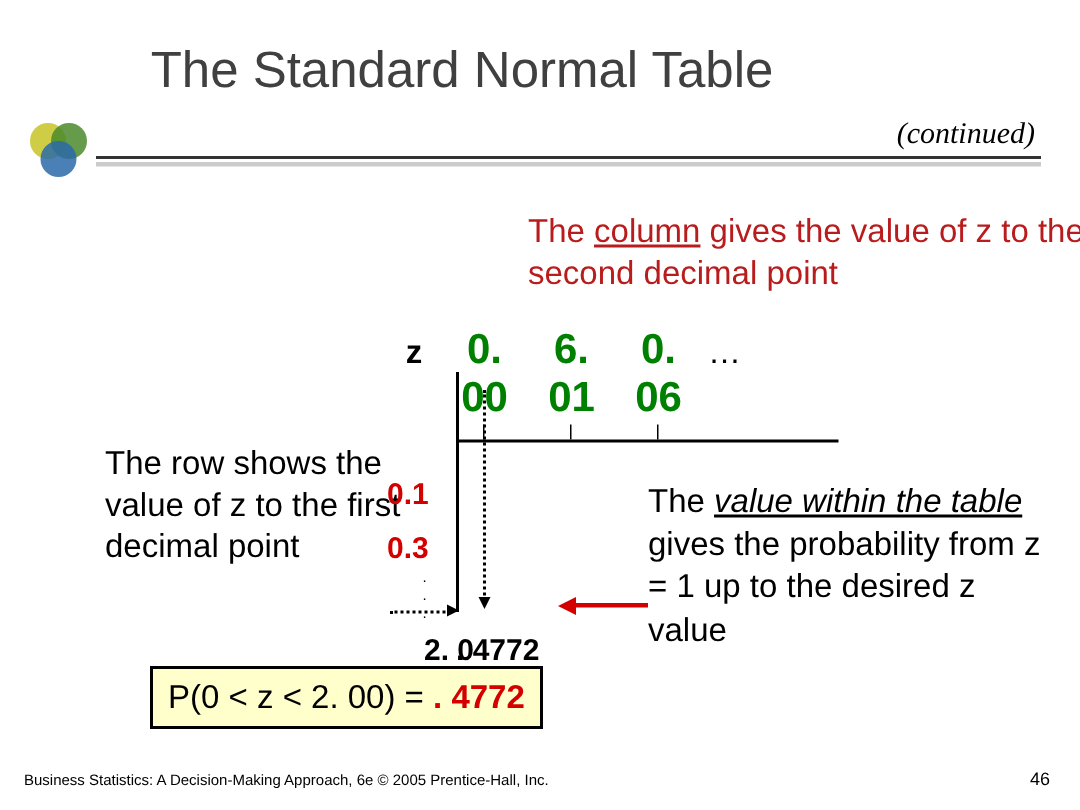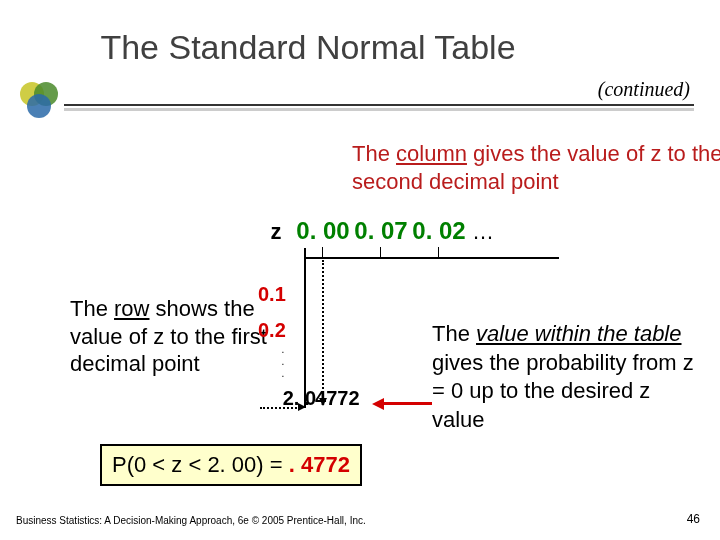--- a/index.html
+++ b/index.html
@@ -68,21 +68,21 @@
   .column-note .underline { text-decoration: underline; }
   .row-note {
     position: absolute;
     top: 295px;
     left: 70px;
     width: 200px;
     font-size: 22px;
     line-height: 1.25;
     color: #000;
   }
-  .row-note .underline { text-decoration: underline; }
+  .row-note .underline { }
   .value-note {
     position: absolute;
     top: 320px;
     left: 432px;
     width: 270px;
     font-size: 22px;
     line-height: 1.3;
     color: #000;
   }
   .value-note .underline { text-decoration: underline; font-style: italic; }
@@ -100,21 +100,21 @@
   .z-label {
     width: 36px;
     text-align: center;
     font-weight: bold;
     font-size: 22px;
     color: #000;
   }
   .c-head {
     width: 58px;
     text-align: center;
-    font-size: 24px;
+    font-size: 28px;
     font-weight: bold;
     color: #008000;
   }
   .c-dots {
     width: 30px;
     font-size: 22px;
     color: #000;
     text-align: left;
     padding-left: 4px;
   }
@@ -259,40 +259,40 @@
 
 <div class="column-note">
   <span>The </span><span class="underline">column</span><span> gives the value of z to the second decimal point</span>
 </div>
 
 <div class="row-note">
   <span>The </span><span class="underline">row</span><span> shows the value of z to the first decimal point</span>
 </div>
 
 <div class="value-note">
-  <span>The </span><span class="underline">value within the table</span><span> gives the probability from z = 0 up to the desired z value</span>
+  <span>The </span><span class="underline">value within the table</span><span> gives the probability from z = 1 up to the desired z value</span>
 </div>
 
 <div class="table-area">
   <div class="col-headers">
     <span class="z-label">z</span>
     <span class="c-head">0. 00</span>
-    <span class="c-head">0. 07</span>
-    <span class="c-head">0. 02</span>
+    <span class="c-head">6. 01</span>
+    <span class="c-head">0. 06</span>
     <span class="c-dots">…</span>
   </div>
   <div class="tick-row">
     <div class="tick" style="left:64px"></div>
     <div class="tick" style="left:122px"></div>
     <div class="tick" style="left:180px"></div>
   </div>
   <div class="h-line"></div>
   <div class="body-rows">
     <span class="r-head" style="top:18px">0.1</span>
-    <span class="r-head" style="top:54px">0.2</span>
+    <span class="r-head" style="top:54px">0.3</span>
     <span class="r-dots" style="top:80px">.</span>
     <span class="r-dots" style="top:92px">.</span>
     <span class="r-dots" style="top:104px">.</span>
     <span class="r-final" style="top:122px">2. 0</span>
     <span class="cell-val" style="top:122px; left:46px">. 4772</span>
   </div>
 </div>
 
 <div class="v-line"></div>
 

